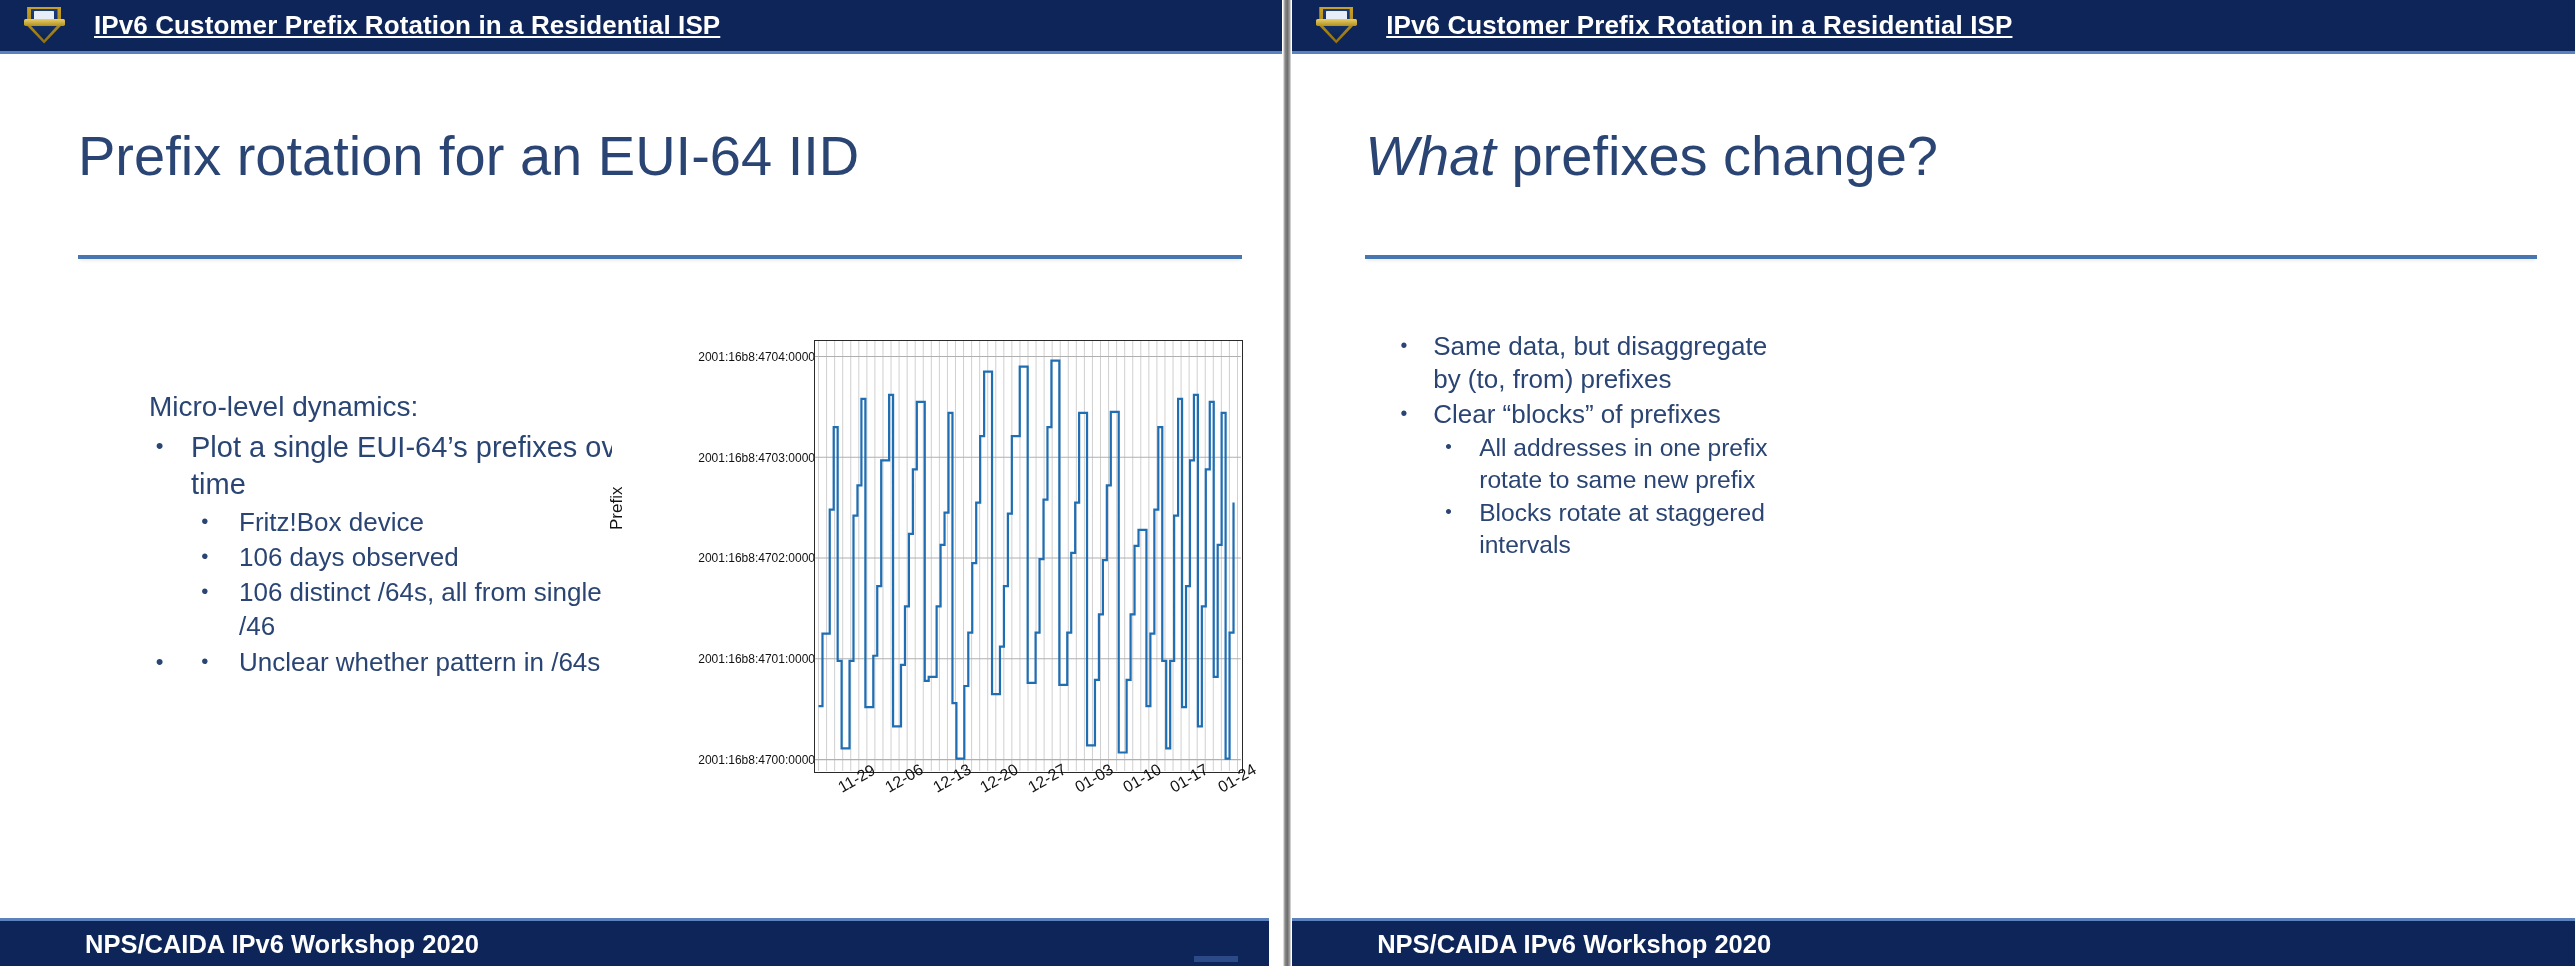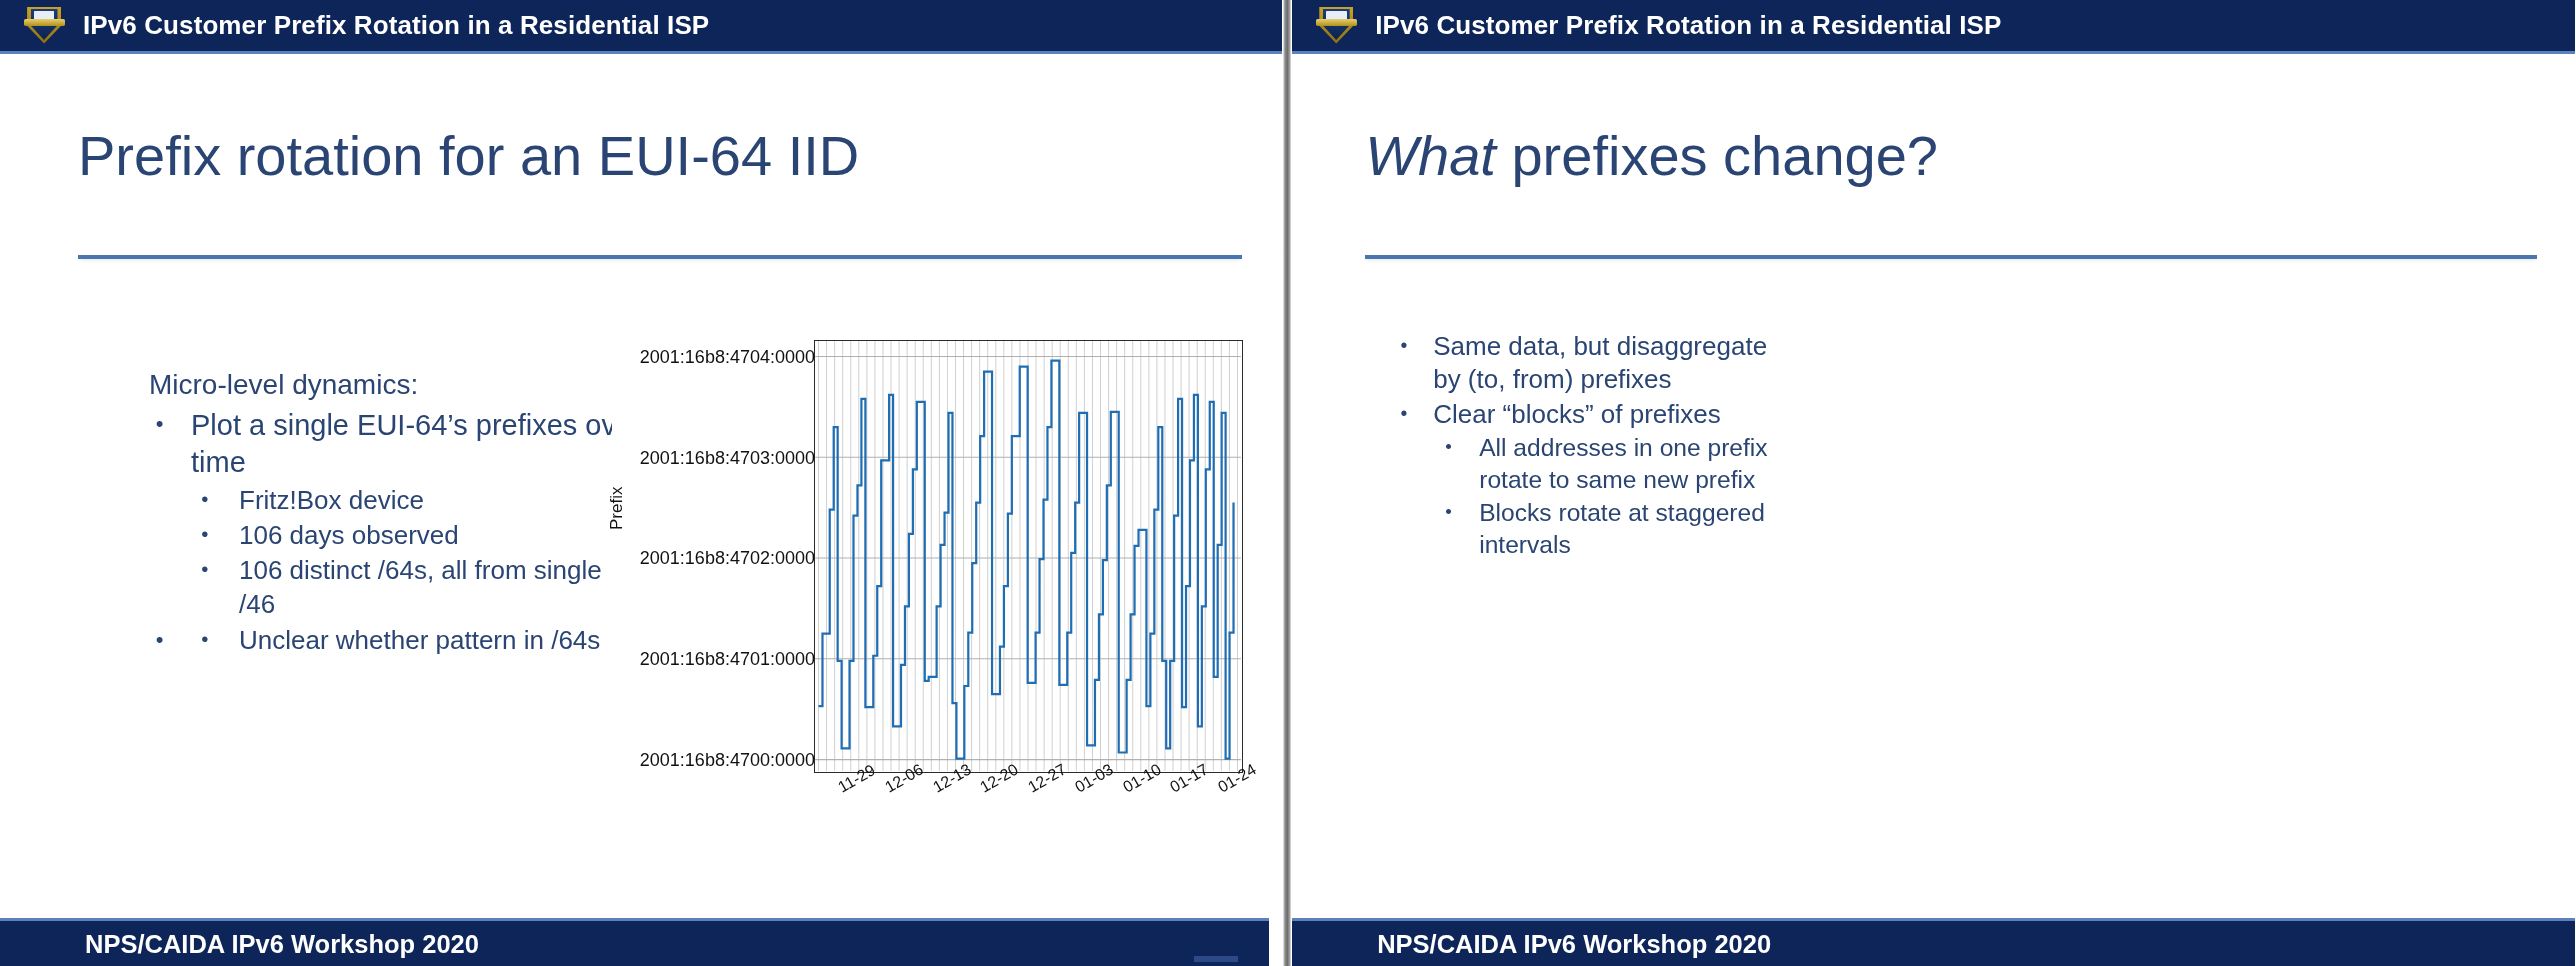--- a/index.html
+++ b/index.html
@@ -45,40 +45,40 @@
     position:absolute; left:1.7px; top:17px; width:41px; height:7.6px;
     background:linear-gradient(#e7cf6d,#b2901d);
     border-radius:1.7px;
   }
   .crest .glyph{
     position:absolute; left:12px; top:9.3px; width:20.4px; height:9.3px;
     background:#e8eef8; border-radius:0.8px;
   }
   .hdr-title {
     color:#ffffff; font-size:26px; font-weight:600; letter-spacing:0.1px;
-    margin-left:17px; white-space:nowrap;
+    margin-left:28px; white-space:nowrap;text-decoration:underline;
   }
 
   
   .stitle {
     position:absolute; left:78px; top:126px; width:1155px;
     color:#2a4573; font-size:56px; font-weight:400; line-height:1.06;
     white-space:nowrap;
   }
   .stitle .it { font-style:italic;text-align:center; }
   .rule {
     position:absolute; left:78px; top:255px; width:1164px; height:4.2px;
     background:#4876b0;
     box-shadow:0 2.5px 3.4px -1.7px rgba(0,0,0,.45);
   }
   .slide.right .stitle { left:73px; width:1172px; }
   .slide.right .rule { left:73px; width:1172px; }
 
   
-  .body { position:absolute; color:#2a4573; }
+  .body { position:absolute; color:#2a4573;margin-top:22px; }
   .slide.left .body  { left:149px; top:367px; width:493px; }
   .slide.right .bodyR { position:absolute; left:105px; top:328px; width:399px; color:#2a4573; }
 
   .lead { font-size:28px; line-height:1.30; margin-bottom:3.4px; }
   ul.l1 { list-style:none; }
   li.b1 {
     position:relative; padding-left:42px; font-size:29px; line-height:1.30;
     margin-top:1.7px;
   }
   li.b1 > .bul { position:absolute; left:6.8px; top:0; font-size:22px; line-height:1.55; }
@@ -107,21 +107,21 @@
   .fig-l {
     position:absolute; left:612px; top:333px; width:645px; height:510px;
     background:#ffffff;
   }
   .fig-l .ylab {
     position:absolute; left:-5.1px; top:197px; transform:rotate(-90deg);
     transform-origin:left top; font-size:17px; color:#111; white-space:nowrap;
   }
   .fig-l .ytick {
     position:absolute; right:0; width:195px; text-align:right;
-    font-size:18px; color:#111; white-space:nowrap; transform:translateY(-50%);
+    font-size:12px; color:#111; white-space:nowrap; transform:translateY(-50%);
   }
   .fig-l .plot {
     position:absolute; left:202px; top:6.8px; width:429px; height:433px;
     border:1.7px solid #2a2a2a; background:#fff; overflow:hidden;
   }
   .fig-l .xtick {
     position:absolute; font-size:16px; color:#111;
     transform:rotate(-30deg); transform-origin:left top; white-space:nowrap;
   }
 </style>

